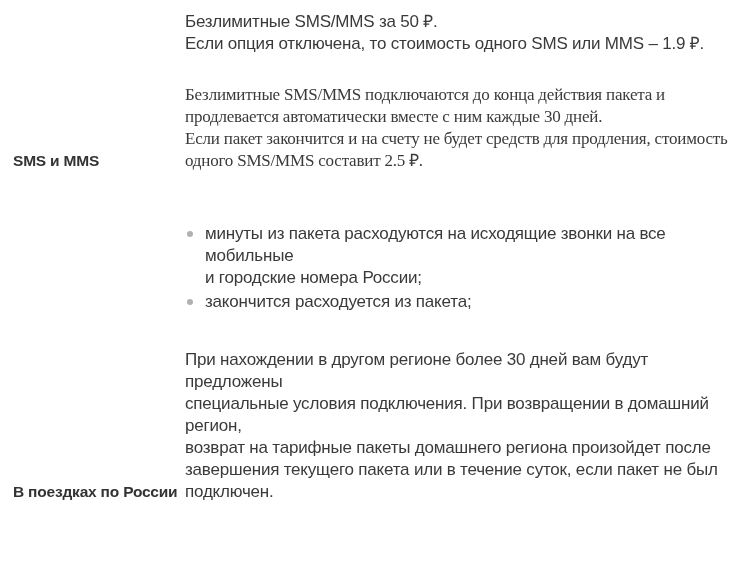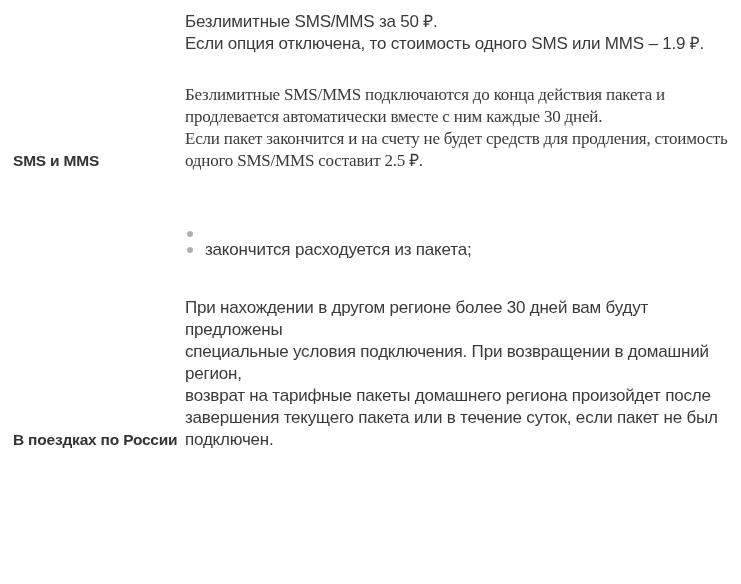--- a/index.html
+++ b/index.html
@@ -88,20 +88,22 @@
 одного SMS/MMS составит 2.5 ₽.</p>
     </div>
   </section>
 
   <section class="section">
     <div class="col-label">В поездках по России</div>
     <div class="col-content">
       <ul class="bullets">
         <li class="bullet">
           <span class="bullet-marker"></span>
+          <span class="bullet-text">минуты из пакета расходуются на исходящие звонки на все мобильные
+и городские номера России;</span>
         </li>
         <li class="bullet">
           <span class="bullet-marker"></span>
           <span class="bullet-text">закончится расходуется из пакета;</span>
         </li>
       </ul>
       <p class="outro">При нахождении в другом регионе более 30 дней вам будут предложены
 специальные условия подключения. При возвращении в домашний регион,
 возврат на тарифные пакеты домашнего региона произойдет после
 завершения текущего пакета или в течение суток, если пакет не был

